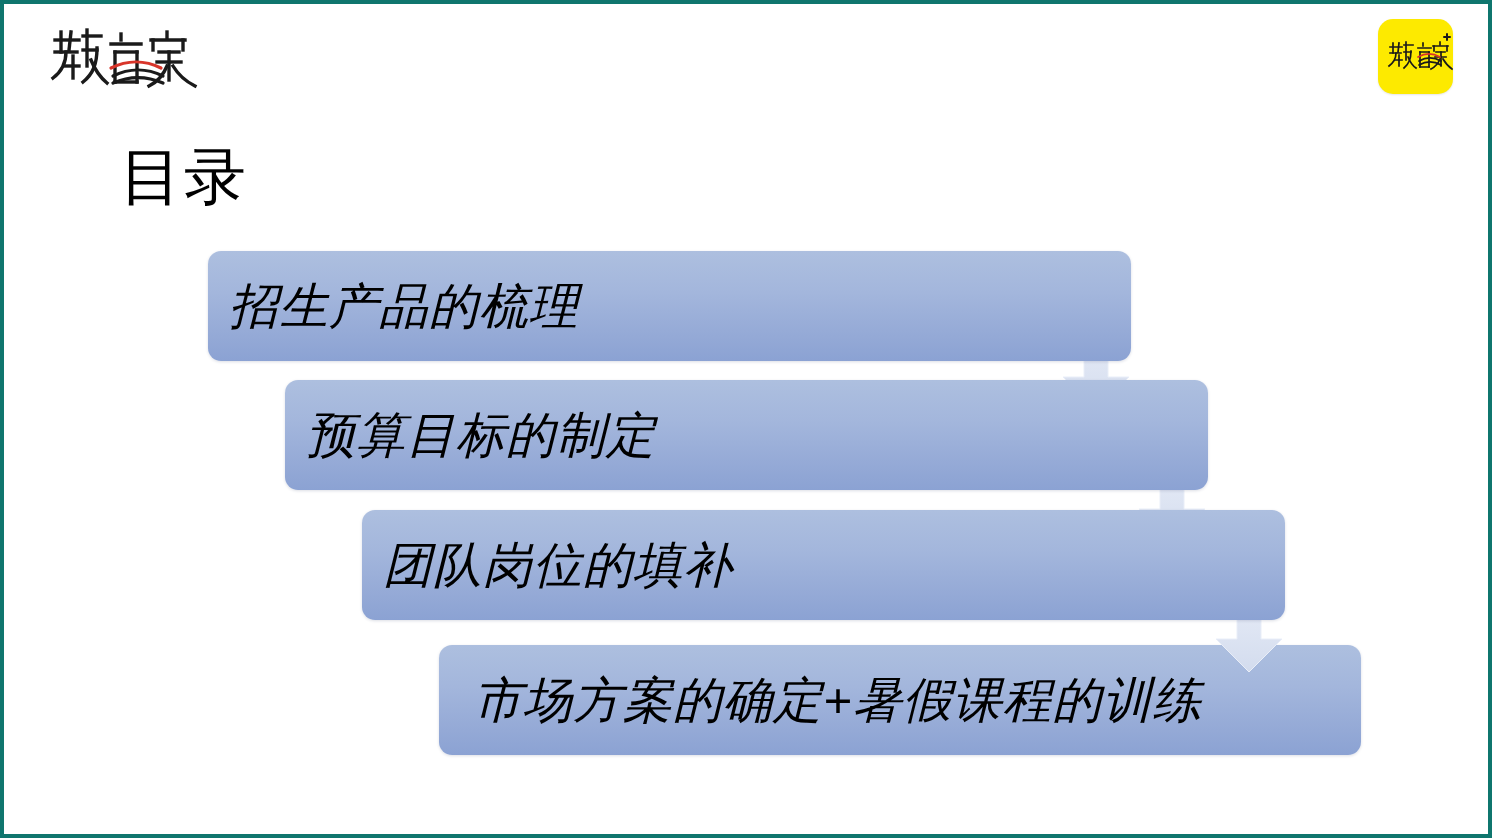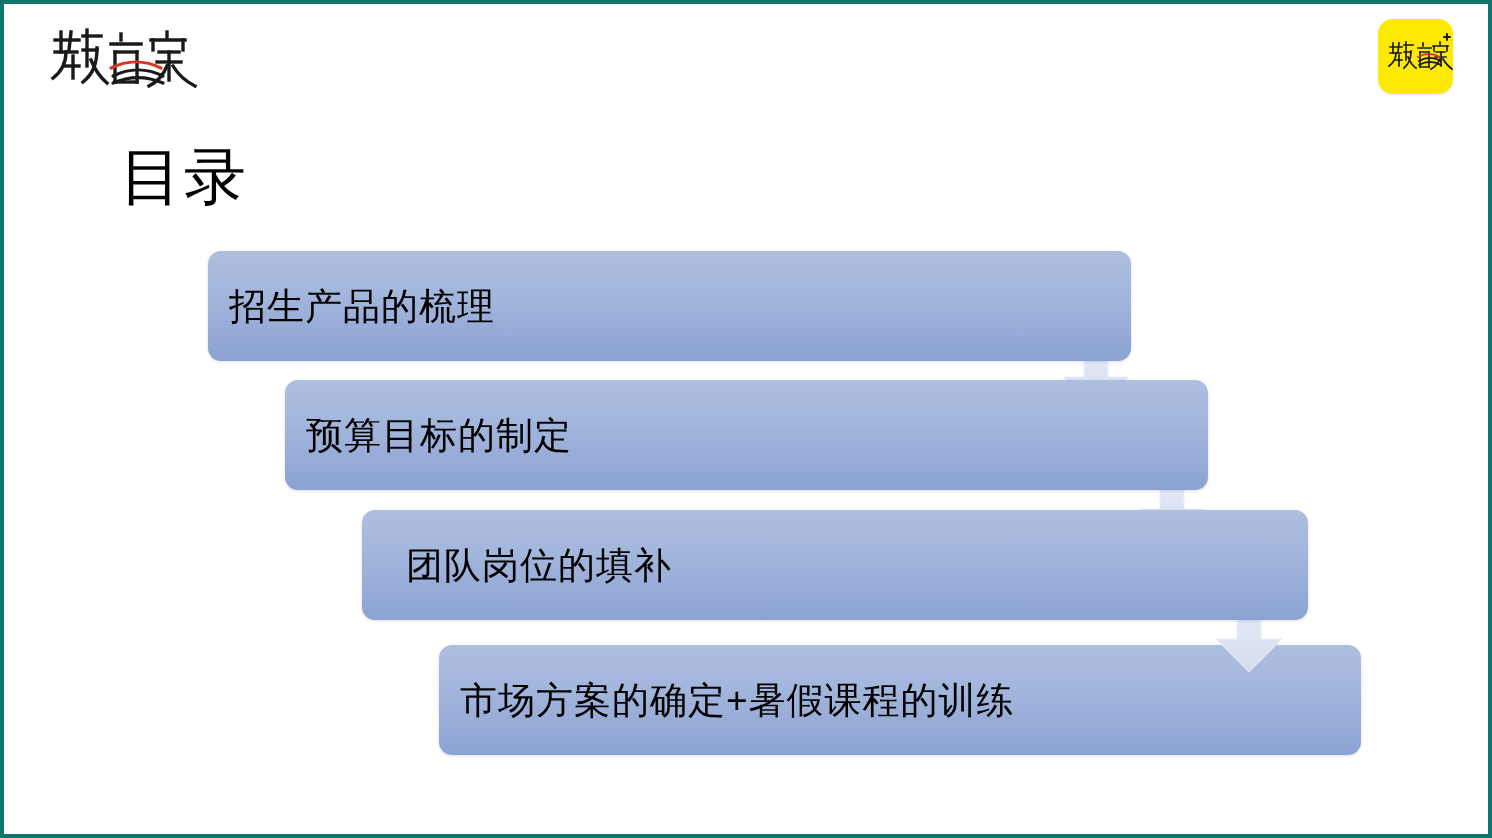--- a/index.html
+++ b/index.html
@@ -66,24 +66,25 @@
     position: absolute;
     border-radius: 13px;
     background: linear-gradient(to bottom, #adbfdf 0%, #a3b6dc 38%, #94a9d6 78%, #8ba2d3 100%);
     box-shadow: 0 1px 3px rgba(60,70,110,0.18);
     display: flex;
     align-items: center;
     z-index: 2;
   }
   .toc-bar-label {
     color: #000000;
-    font-size: 37px;
+    font-size: 49px;
     line-height: 1;
     white-space: nowrap;
     letter-spacing: 1px;
+    font-style: italic;
   }
 
   
   .flow-arrow {
     position: absolute;
     z-index: 3;
     pointer-events: none;
   }
   .flow-arrow svg { display: block; }
 </style>
@@ -223,21 +224,21 @@
   </div>
 
   <div class="toc-bar" style="left:204px; top:247px; width:923px; height:110px; z-index:5;">
     <span class="toc-bar-label" style="margin-left:21px;">招生产品的梳理</span>
   </div>
 
   <div class="toc-bar" style="left:281px; top:376px; width:923px; height:110px; z-index:4;">
     <span class="toc-bar-label" style="margin-left:21px;">预算目标的制定</span>
   </div>
 
-  <div class="toc-bar" style="left:358px; top:506px; width:923px; height:110px; z-index:3;padding-left:23px;">
+  <div class="toc-bar" style="left:358px; top:506px; width:923px; height:110px; z-index:3;">
     <span class="toc-bar-label" style="margin-left:21px;">团队岗位的填补</span>
   </div>
 
   <div class="toc-bar" style="left:435px; top:641px; width:922px; height:110px; z-index:2;">
-    <span class="toc-bar-label" style="margin-left:21px;">市场方案的确定+暑假课程的训练</span>
+    <span class="toc-bar-label" style="margin-left:34px;">市场方案的确定+暑假课程的训练</span>
   </div>
 
 </div>
 
 </body></html>

